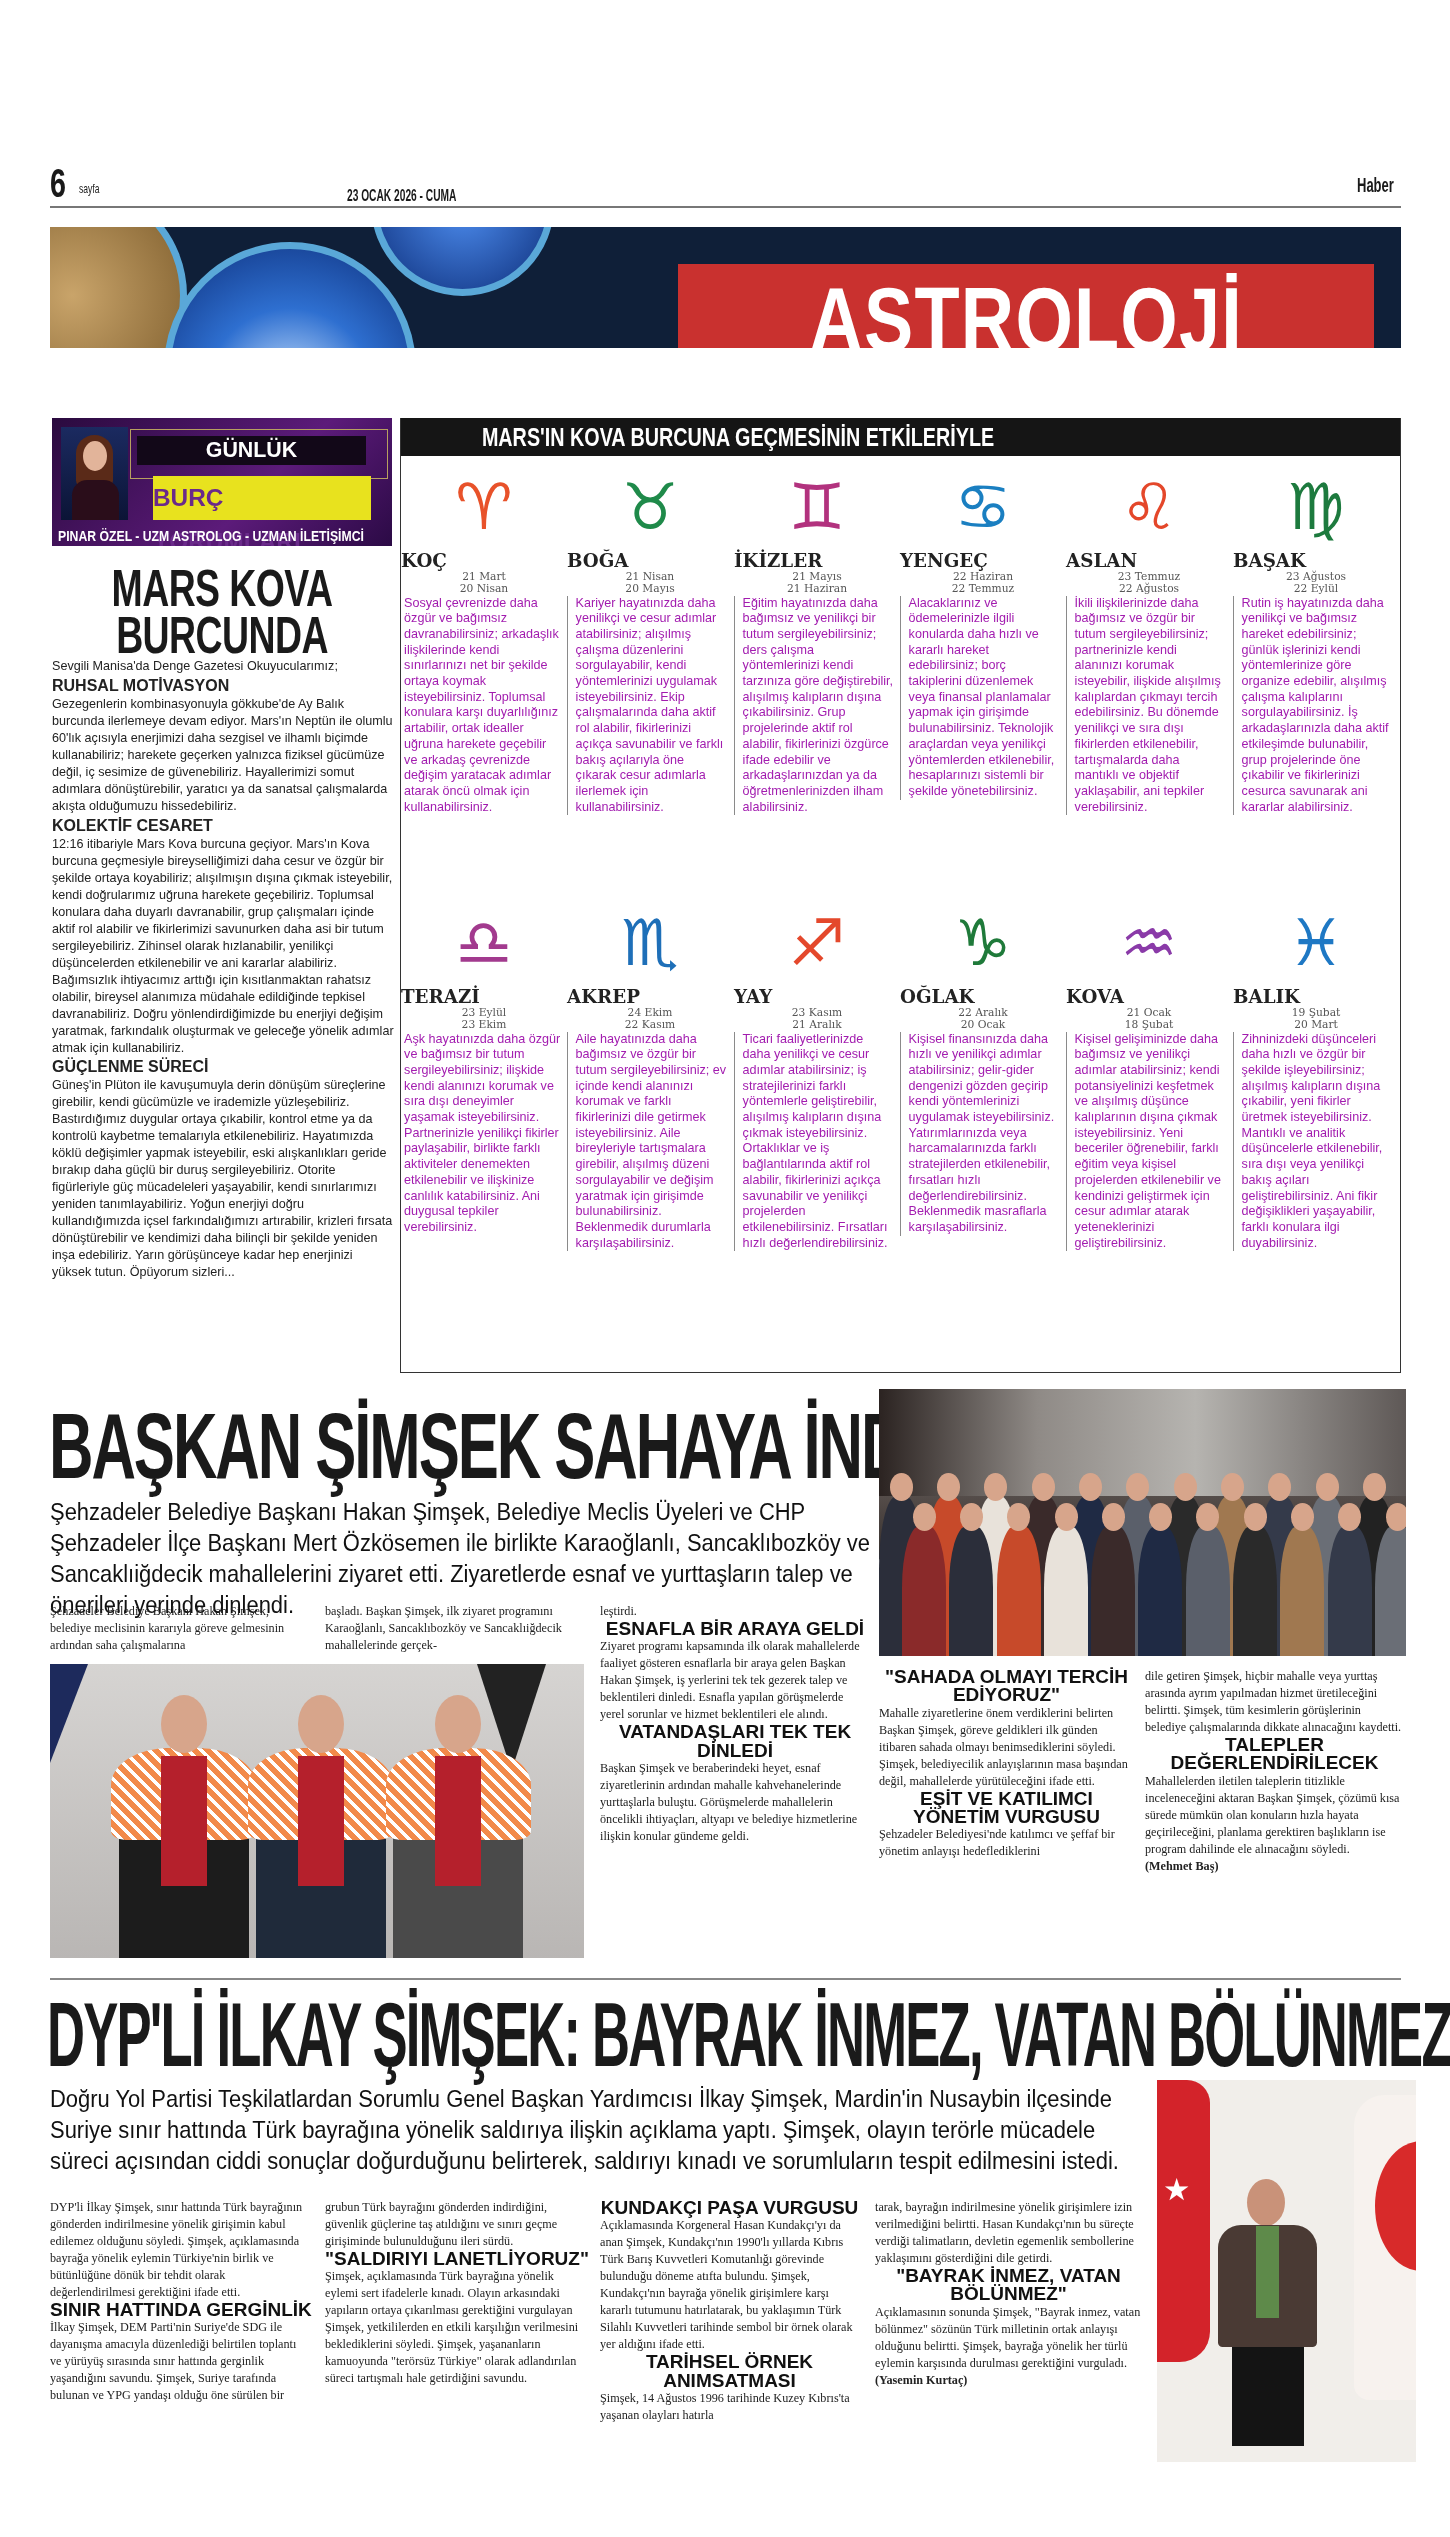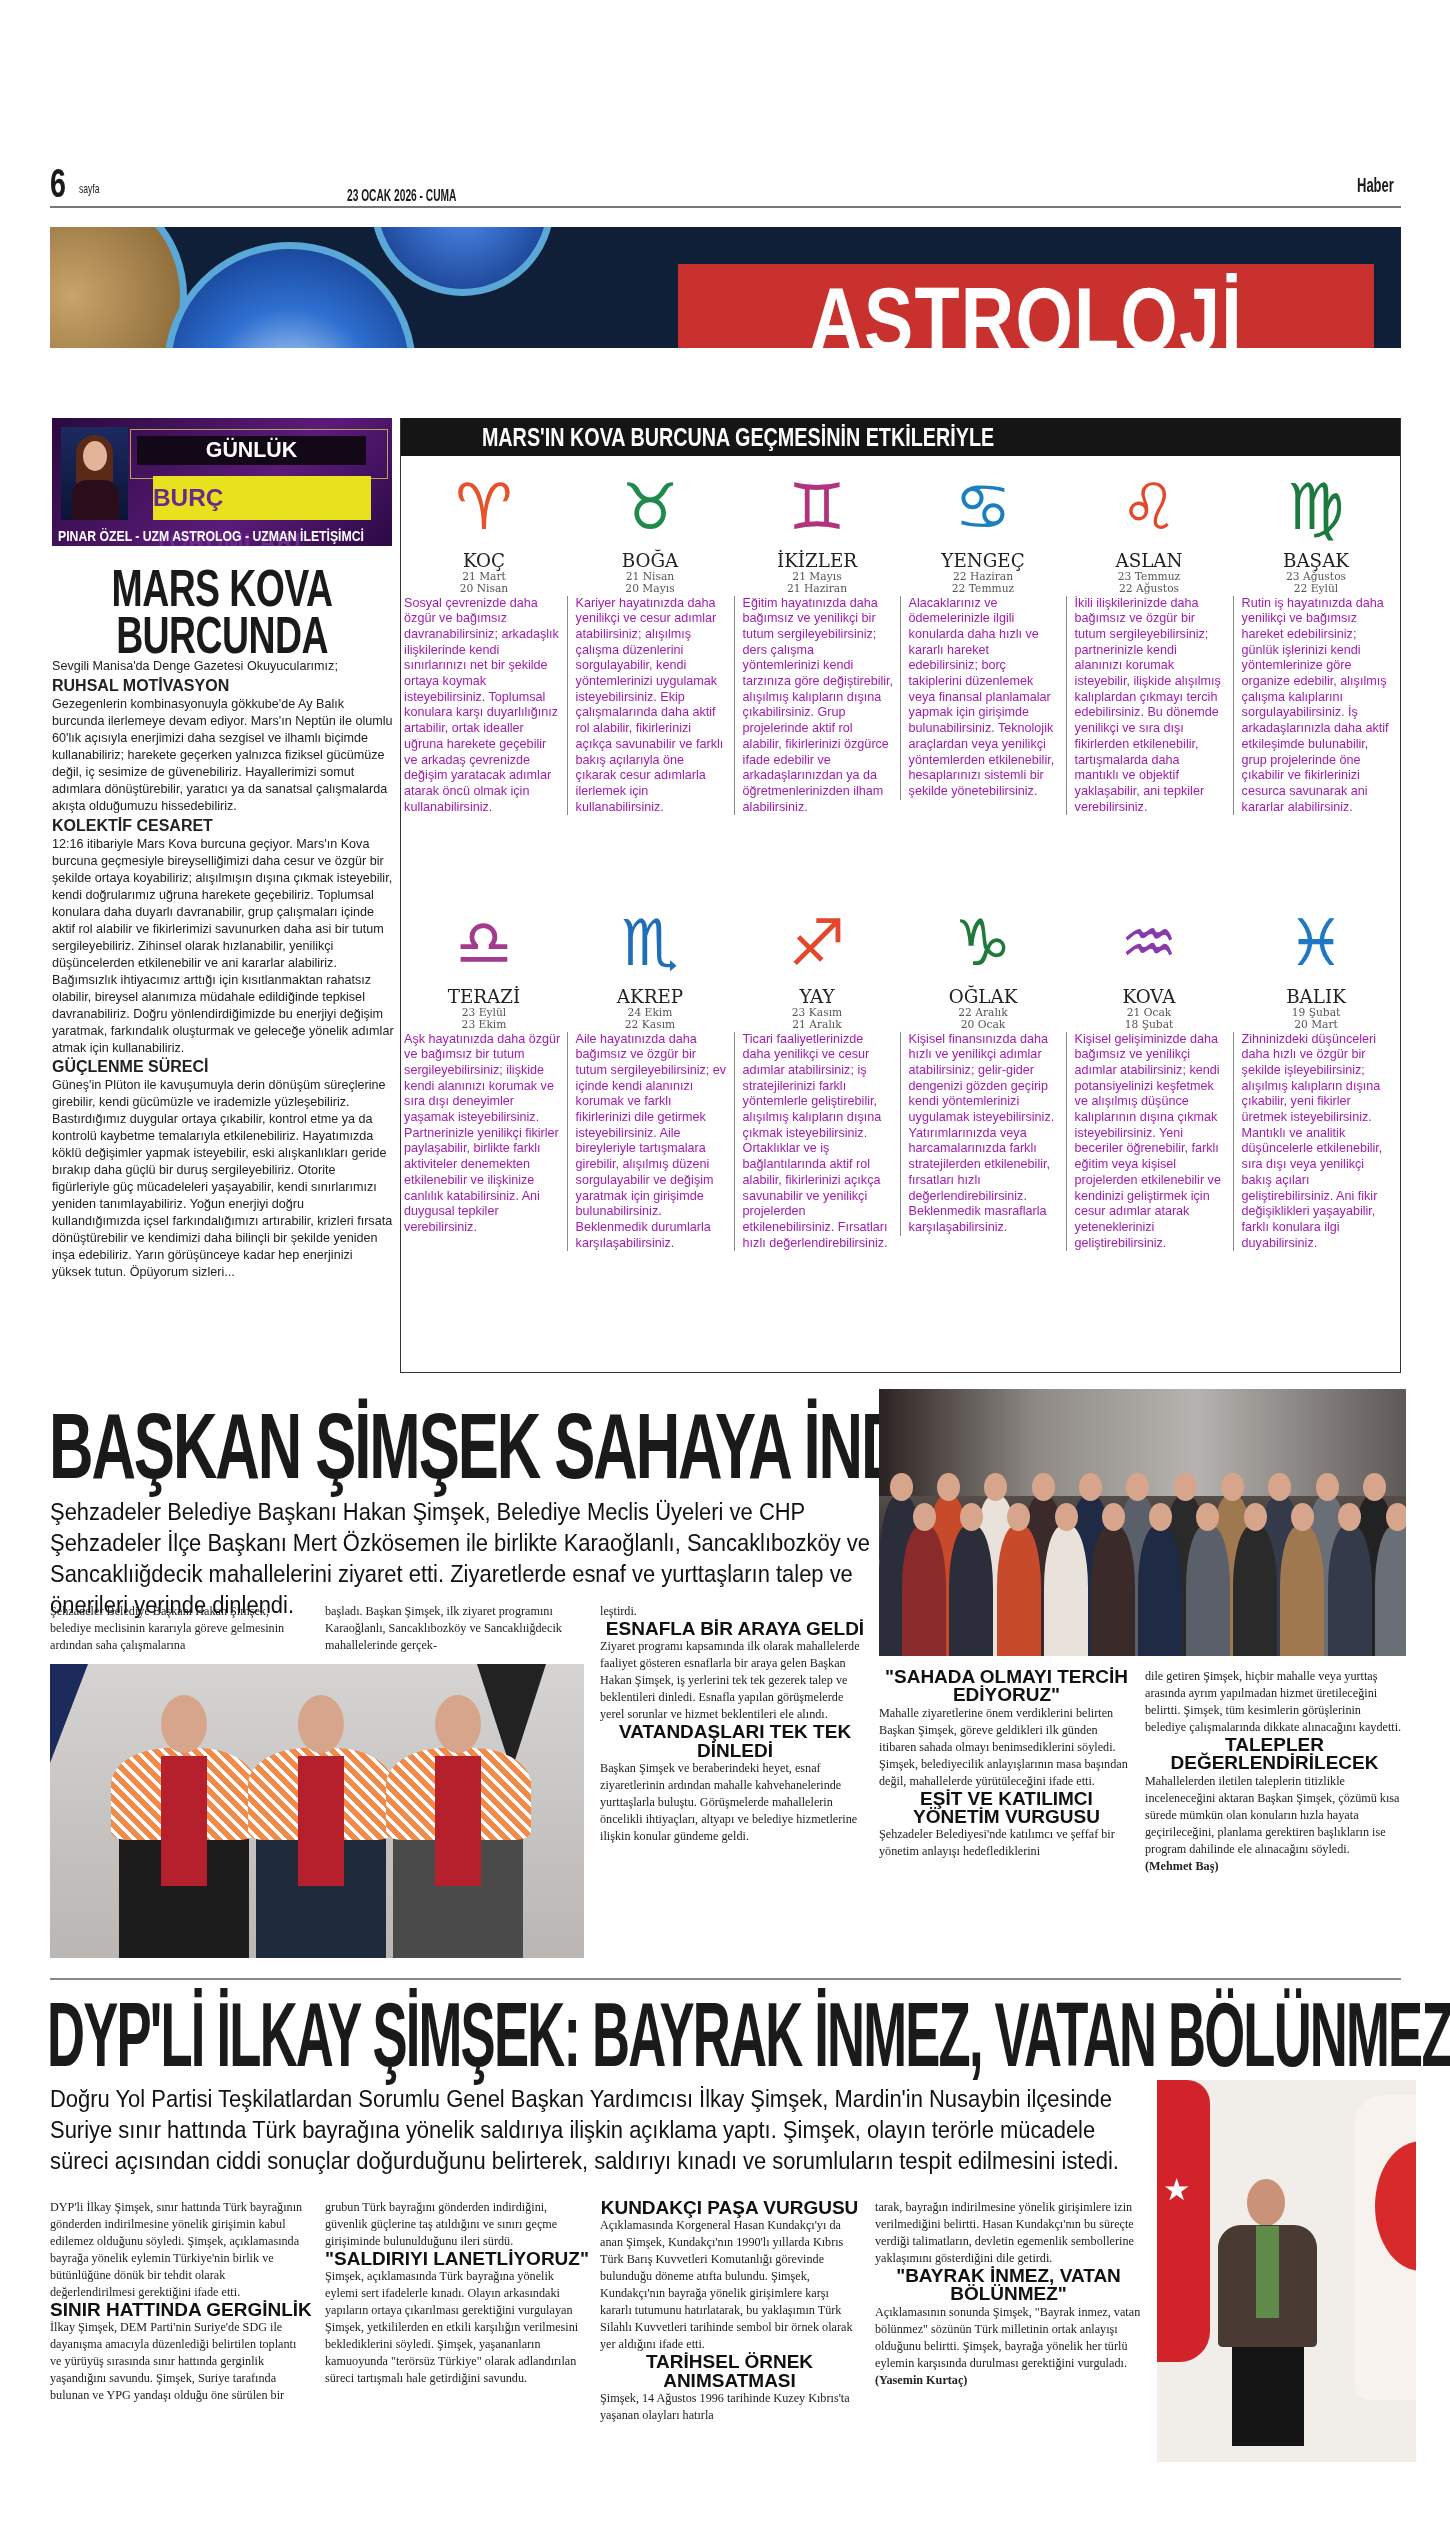--- a/index.html
+++ b/index.html
@@ -30,21 +30,21 @@
 .body-txt{font-size:12.6px;line-height:17px;color:#222}
 .sub-h{font-size:16px;font-weight:700;text-align:left;line-height:20px}
 #col-text{left:52px;top:658px;width:343px}
 #col-text p{margin-bottom:0.8px}
 
 #zod-panel{left:400px;top:418px;width:1001px;height:955px;border:1.5px solid #333;border-top:none}
 #zod-head{position:absolute;left:0;top:0;width:100%;height:38px;background:#151515;color:#fff;font-size:26px;font-weight:700;text-align:left;line-height:38px}
 #zod-head span{display:inline-block;transform:scaleX(.76)}
 .zod{position:absolute;width:166px}
 .zod .glyph{height:75px;text-align:center;font-size:64px;line-height:75px;font-family:"DejaVu Sans",sans-serif;font-weight:700}
-.zod .name{text-align:center;font-family:"DejaVu Serif",serif;font-weight:400;font-size:18.3px;line-height:20px;margin-top:6.1px;color:#222}
+.zod .name{font-family:"DejaVu Serif",serif;font-weight:700;font-size:18.3px;line-height:20px;margin-top:6.1px;color:#222}
 .zod .d1,.zod .d2{text-align:center;font-family:"DejaVu Serif",serif;font-size:10.7px;line-height:12.2px;color:#555}
 .zod .txt{font-size:12.6px;line-height:15.7px;margin-top:0;padding:0 6.1px 0 3.1px;color:#a21caf}
 .zod.sep .txt{border-left:1.5px solid #8a8a8a;padding-left:7.6px}
 
 #a1-headline{left:49px;top:1404px;font-size:92px;font-weight:700;line-height:84px;letter-spacing:-3.1px;white-space:nowrap;transform:scaleX(.67);transform-origin:left top}
 #a1-lead{left:50px;top:1496px;width:824px;font-size:24.4px;line-height:31px;color:#111;transform:scaleX(.9);transform-origin:left top;width:916px}
 .col-s{font-family:"Liberation Serif",serif;font-size:12.2px;line-height:17px;color:#222}
 .h-news{font-weight:700;font-size:19px;line-height:18.3px;text-align:center;color:#111}
 #a1-photo1{left:879px;top:1389px;width:527px;height:267px;background:linear-gradient(180deg,#3b3634 0%,#5c5350 35%,#2c2724 70%,#4e3c32 100%);overflow:hidden}
 #a1-photo2{left:50px;top:1664px;width:534px;height:294px;background:linear-gradient(180deg,#d6d4d2,#b9b6b4);overflow:hidden}

